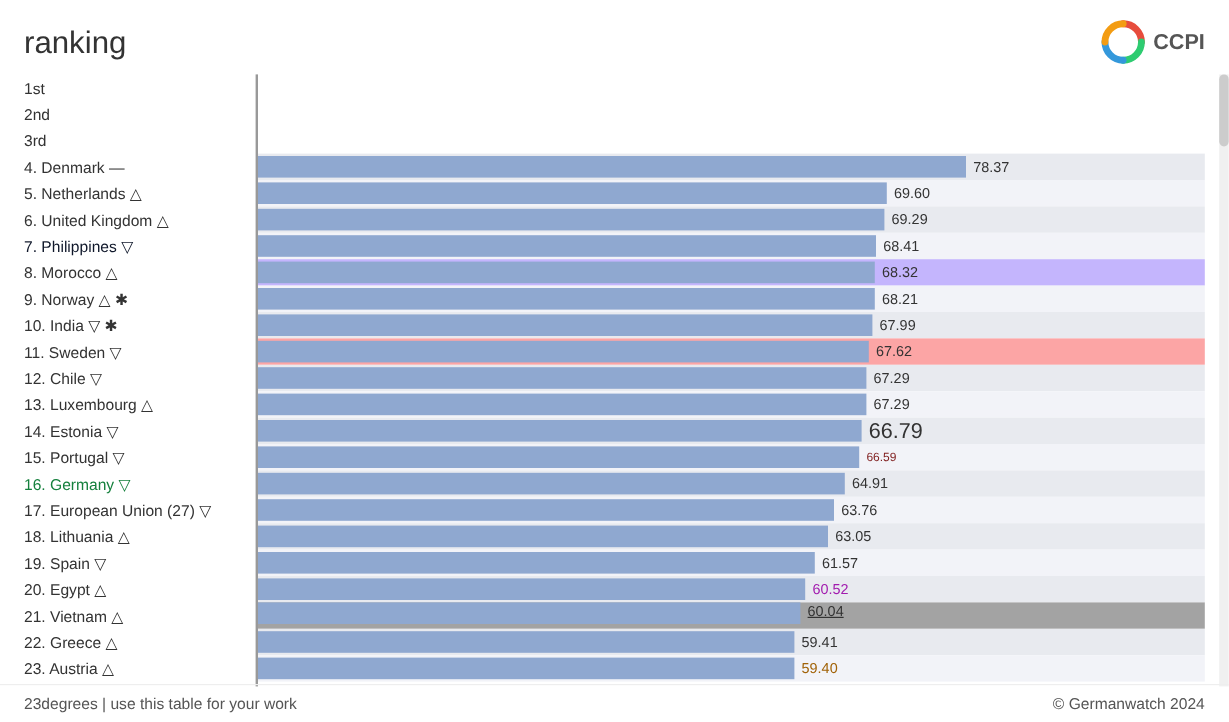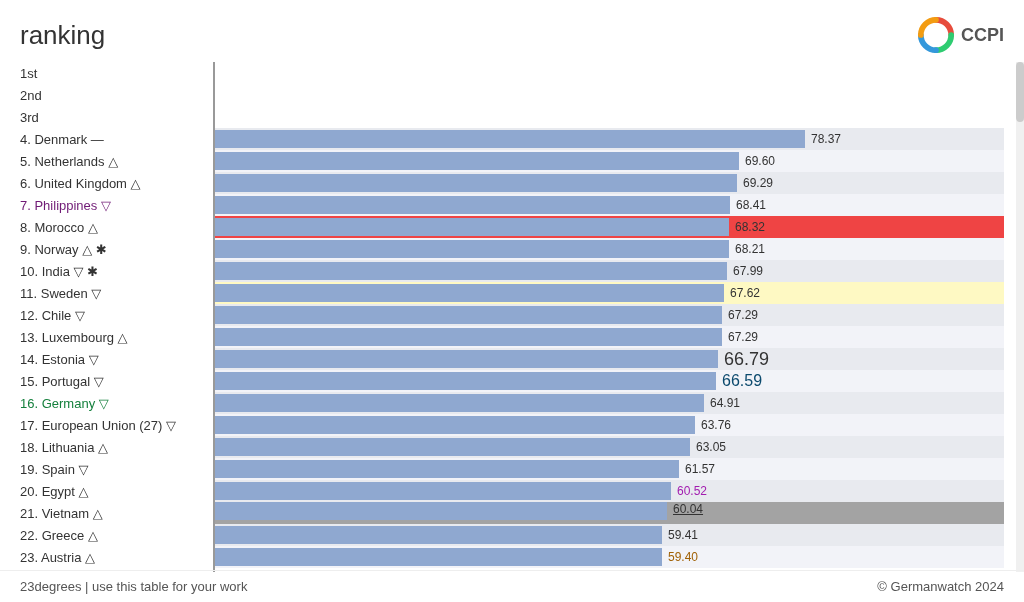--- a/index.html
+++ b/index.html
@@ -128,21 +128,21 @@
 
 <div class="main-area">
   <div class="left-col" id="left-col">
 
   <div class="row-item" style="height: 22px; font-size: 13px; color: rgb(51, 51, 51); padding-right: 6px;">1st</div>
       <div class="row-item" style="height: 22px; font-size: 13px; color: rgb(51, 51, 51); padding-right: 6px;">2nd</div>
       <div class="row-item" style="height: 22px; font-size: 13px; color: rgb(51, 51, 51); padding-right: 6px;">3rd</div>
       <div class="row-item" style="height: 22px; font-size: 13px; color: rgb(51, 51, 51); padding-right: 6px;">4. Denmark —</div>
       <div class="row-item" style="height: 22px; font-size: 13px; color: rgb(51, 51, 51); padding-right: 6px;">5. Netherlands △</div>
       <div class="row-item" style="height: 22px; font-size: 13px; color: rgb(51, 51, 51); padding-right: 6px;">6. United Kingdom △</div>
-      <div class="row-item" style="height: 22px; font-size: 13px; color: #701a75; padding-right: 6px;">7. Philippines ▽</div>
+      <div class="row-item" style="height: 22px; font-size: 13px; color: #0f172a; padding-right: 6px;">7. Philippines ▽</div>
       <div class="row-item" style="height: 22px; font-size: 13px; color: rgb(51, 51, 51); padding-right: 6px;">8. Morocco △</div>
       <div class="row-item" style="height: 22px; font-size: 13px; color: rgb(51, 51, 51); padding-right: 6px;">9. Norway △ ✱</div>
       <div class="row-item" style="height: 22px; font-size: 13px; color: rgb(51, 51, 51); padding-right: 6px;">10. India ▽ ✱</div>
       <div class="row-item" style="height: 22px; font-size: 13px; color: rgb(51, 51, 51); padding-right: 6px;">11. Sweden ▽</div>
       <div class="row-item" style="height: 22px; font-size: 13px; color: rgb(51, 51, 51); padding-right: 6px;">12. Chile ▽</div>
       <div class="row-item" style="height: 22px; font-size: 13px; color: rgb(51, 51, 51); padding-right: 6px;">13. Luxembourg △</div>
       <div class="row-item" style="height: 22px; font-size: 13px; color: rgb(51, 51, 51); padding-right: 6px;">14. Estonia ▽</div>
       <div class="row-item" style="height: 22px; font-size: 13px; color: rgb(51, 51, 51); padding-right: 6px;">15. Portugal ▽</div>
       <div class="row-item" style="height: 22px; font-size: 13px; color: #15803d; padding-right: 6px;">16. Germany ▽</div>
       <div class="row-item" style="height: 22px; font-size: 13px; color: rgb(51, 51, 51); padding-right: 6px;">17. European Union (27) ▽</div>
@@ -167,51 +167,51 @@
         <span style="font-size: 12px; color: rgb(51, 51, 51); margin-left: 6px;">69.60</span>
       </div>
       <div style="height: 22px; display: flex; align-items: center; position: relative; background: rgb(232, 234, 239);">
         <div style="height: 18px; width: 522px; background: rgb(143, 168, 208); flex-shrink: 0;"></div>
         <span style="font-size: 12px; color: rgb(51, 51, 51); margin-left: 6px;">69.29</span>
       </div>
       <div style="height: 22px; display: flex; align-items: center; position: relative; background: rgb(242, 243, 248);">
         <div style="height: 18px; width: 515px; background: rgb(143, 168, 208); flex-shrink: 0;"></div>
         <span style="font-size: 12px; color: rgb(51, 51, 51); margin-left: 6px;">68.41</span>
       </div>
-      <div style="height: 22px; display: flex; align-items: center; position: relative; background: #ef4444;">
+      <div style="height: 22px; display: flex; align-items: center; position: relative; background: #c4b5fd;">
         <div style="height: 18px; width: 514px; background: rgb(143, 168, 208); flex-shrink: 0;"></div>
         <span style="font-size: 12px; color: rgb(51, 51, 51); margin-left: 6px;">68.32</span>
       </div>
       <div style="height: 22px; display: flex; align-items: center; position: relative; background: rgb(242, 243, 248);">
         <div style="height: 18px; width: 514px; background: rgb(143, 168, 208); flex-shrink: 0;"></div>
         <span style="font-size: 12px; color: rgb(51, 51, 51); margin-left: 6px;">68.21</span>
       </div>
       <div style="height: 22px; display: flex; align-items: center; position: relative; background: rgb(232, 234, 239);">
         <div style="height: 18px; width: 512px; background: rgb(143, 168, 208); flex-shrink: 0;"></div>
         <span style="font-size: 12px; color: rgb(51, 51, 51); margin-left: 6px;">67.99</span>
       </div>
-      <div style="height: 22px; display: flex; align-items: center; position: relative; background: #fef9c3;">
+      <div style="height: 22px; display: flex; align-items: center; position: relative; background: #fca5a5;">
         <div style="height: 18px; width: 509px; background: rgb(143, 168, 208); flex-shrink: 0;"></div>
         <span style="font-size: 12px; color: rgb(51, 51, 51); margin-left: 6px;">67.62</span>
       </div>
       <div style="height: 22px; display: flex; align-items: center; position: relative; background: rgb(232, 234, 239);">
         <div style="height: 18px; width: 507px; background: rgb(143, 168, 208); flex-shrink: 0;"></div>
         <span style="font-size: 12px; color: rgb(51, 51, 51); margin-left: 6px;">67.29</span>
       </div>
       <div style="height: 22px; display: flex; align-items: center; position: relative; background: rgb(242, 243, 248);">
         <div style="height: 18px; width: 507px; background: rgb(143, 168, 208); flex-shrink: 0;"></div>
         <span style="font-size: 12px; color: rgb(51, 51, 51); margin-left: 6px;">67.29</span>
       </div>
       <div style="height: 22px; display: flex; align-items: center; position: relative; background: rgb(232, 234, 239);">
         <div style="height: 18px; width: 503px; background: rgb(143, 168, 208); flex-shrink: 0;"></div>
         <span style="font-size: 18px; color: rgb(51, 51, 51); margin-left: 6px;">66.79</span>
       </div>
       <div style="height: 22px; display: flex; align-items: center; position: relative; background: rgb(242, 243, 248);">
         <div style="height: 18px; width: 501px; background: rgb(143, 168, 208); flex-shrink: 0;"></div>
-        <span style="font-size: 16px; color: #0c4a6e; margin-left: 6px;">66.59</span>
+        <span style="font-size: 10px; color: #7f1d1d; margin-left: 6px;">66.59</span>
       </div>
       <div style="height: 22px; display: flex; align-items: center; position: relative; background: rgb(232, 234, 239);">
         <div style="height: 18px; width: 489px; background: rgb(143, 168, 208); flex-shrink: 0;"></div>
         <span style="font-size: 12px; color: rgb(51, 51, 51); margin-left: 6px;">64.91</span>
       </div>
       <div style="height: 22px; display: flex; align-items: center; position: relative; background: rgb(242, 243, 248);">
         <div style="height: 18px; width: 480px; background: rgb(143, 168, 208); flex-shrink: 0;"></div>
         <span style="font-size: 12px; color: rgb(51, 51, 51); margin-left: 6px;">63.76</span>
       </div>
       <div style="height: 22px; display: flex; align-items: center; position: relative; background: rgb(232, 234, 239);">

